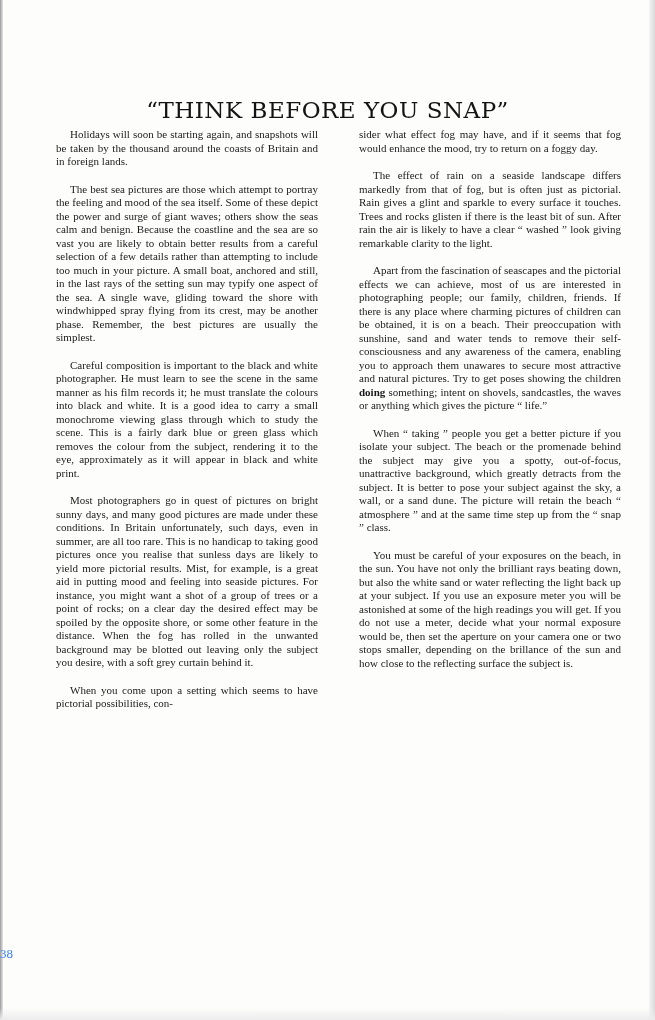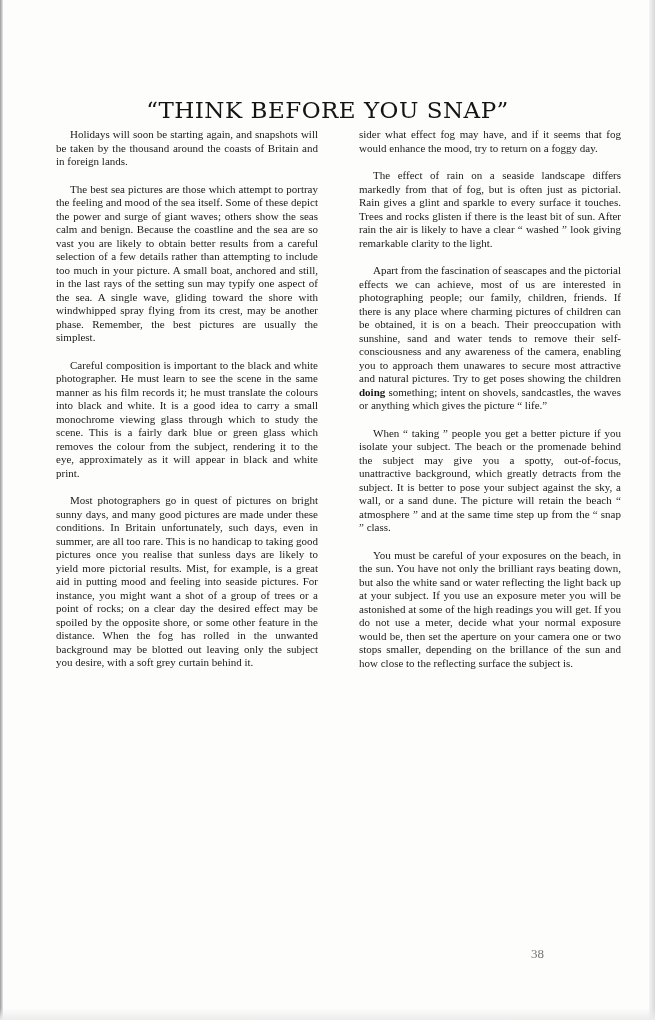--- a/index.html
+++ b/index.html
@@ -34,38 +34,39 @@
     font-size: 11px; line-height: 13.5px;
     text-align: justify;
   }
   .col-left { left: 56px; }
   .col-right { left: 347px; margin-left: 12px; }
   .col p { margin: 0 0 14px 0; text-indent: 14px; hyphens: manual; }
   .col p.cont { text-indent: 0; }
   .col p.last { margin-bottom: 0; }
   .page-number {
     position: absolute; left: 0; top: 946px; width: 544px;
-    text-align: right; font-size: 13px; color: #737373;
+    text-align: left; font-size: 13px; color: #3b82f6;
   }
   b { font-weight: bold; font-family: Liberation Serif, serif; }
 </style>
 </head>
 <body>
 
 <div class="page-edge-left"></div>
 <div class="page-edge-right"></div>
 <div class="page-bottom-shade"></div>
 
 <h1 class="title">“THINK BEFORE YOU SNAP”</h1>
 
 <div class="col col-left">
   <p>Holidays will soon be starting again, and snapshots will be taken by the thousand around the coasts of Britain and in foreign lands.</p>
   <p>The best sea pictures are those which attempt to portray the feeling and mood of the sea itself. Some of these depict the power and surge of giant waves; others show the seas calm and benign. Because the coastline and the sea are so vast you are likely to obtain better results from a careful selection of a few details rather than attempting to include too much in your picture. A small boat, anchored and still, in the last rays of the setting sun may typify one aspect of the sea. A single wave, gliding toward the shore with windwhipped spray flying from its crest, may be another phase. Remember, the best pictures are usually the simplest.</p>
   <p>Careful composition is important to the black and white photographer. He must learn to see the scene in the same manner as his film records it; he must translate the colours into black and white. It is a good idea to carry a small monochrome viewing glass through which to study the scene. This is a fairly dark blue or green glass which removes the colour from the subject, rendering it to the eye, approximately as it will appear in black and white print.</p>
   <p>Most photographers go in quest of pictures on bright sunny days, and many good pictures are made under these conditions. In Britain unfortunately, such days, even in summer, are all too rare. This is no handicap to taking good pictures once you realise that sunless days are likely to yield more pictorial results. Mist, for example, is a great aid in putting mood and feeling into seaside pictures. For instance, you might want a shot of a group of trees or a point of rocks; on a clear day the desired effect may be spoiled by the opposite shore, or some other feature in the distance. When the fog has rolled in the unwanted background may be blotted out leaving only the subject you desire, with a soft grey curtain behind it.</p>
+  <p class="last">When you come upon a setting which seems to have pictorial possibilities, con-</p>
 </div>
 
 <div class="col col-right">
   <p class="cont">sider what effect fog may have, and if it seems that fog would enhance the mood, try to return on a foggy day.</p>
   <p>The effect of rain on a seaside landscape differs markedly from that of fog, but is often just as pictorial. Rain gives a glint and sparkle to every surface it touches. Trees and rocks glisten if there is the least bit of sun. After rain the air is likely to have a clear “ washed ” look giving remarkable clarity to the light.</p>
   <p><span>Apart from the fascination of seascapes and the pictorial effects we can achieve, most of us are interested in photographing people; our family, children, friends. If there is any place where charming pictures of children can be obtained, it is on a beach. Their preoccupation with sunshine, sand and water tends to remove their self-consciousness and any awareness of the camera, enabling you to approach them unawares to secure most attractive and natural pictures. Try to get poses showing the children </span><b>doing</b><span> something; intent on shovels, sandcastles, the waves or anything which gives the picture “ life.”</span></p>
   <p>When “ taking ” people you get a better picture if you isolate your subject. The beach or the promenade behind the subject may give you a spotty, out-of-focus, unattractive background, which greatly detracts from the subject. It is better to pose your subject against the sky, a wall, or a sand dune. The picture will retain the beach “ atmosphere ” and at the same time step up from the “ snap ” class.</p>
   <p>You must be careful of your exposures on the beach, in the sun. You have not only the brilliant rays beating down, but also the white sand or water reflecting the light back up at your subject. If you use an exposure meter you will be astonished at some of the high readings you will get. If you do not use a meter, decide what your normal exposure would be, then set the aperture on your camera one or two stops smaller, depending on the brillance of the sun and how close to the reflecting surface the subject is.</p>
 </div>
 

